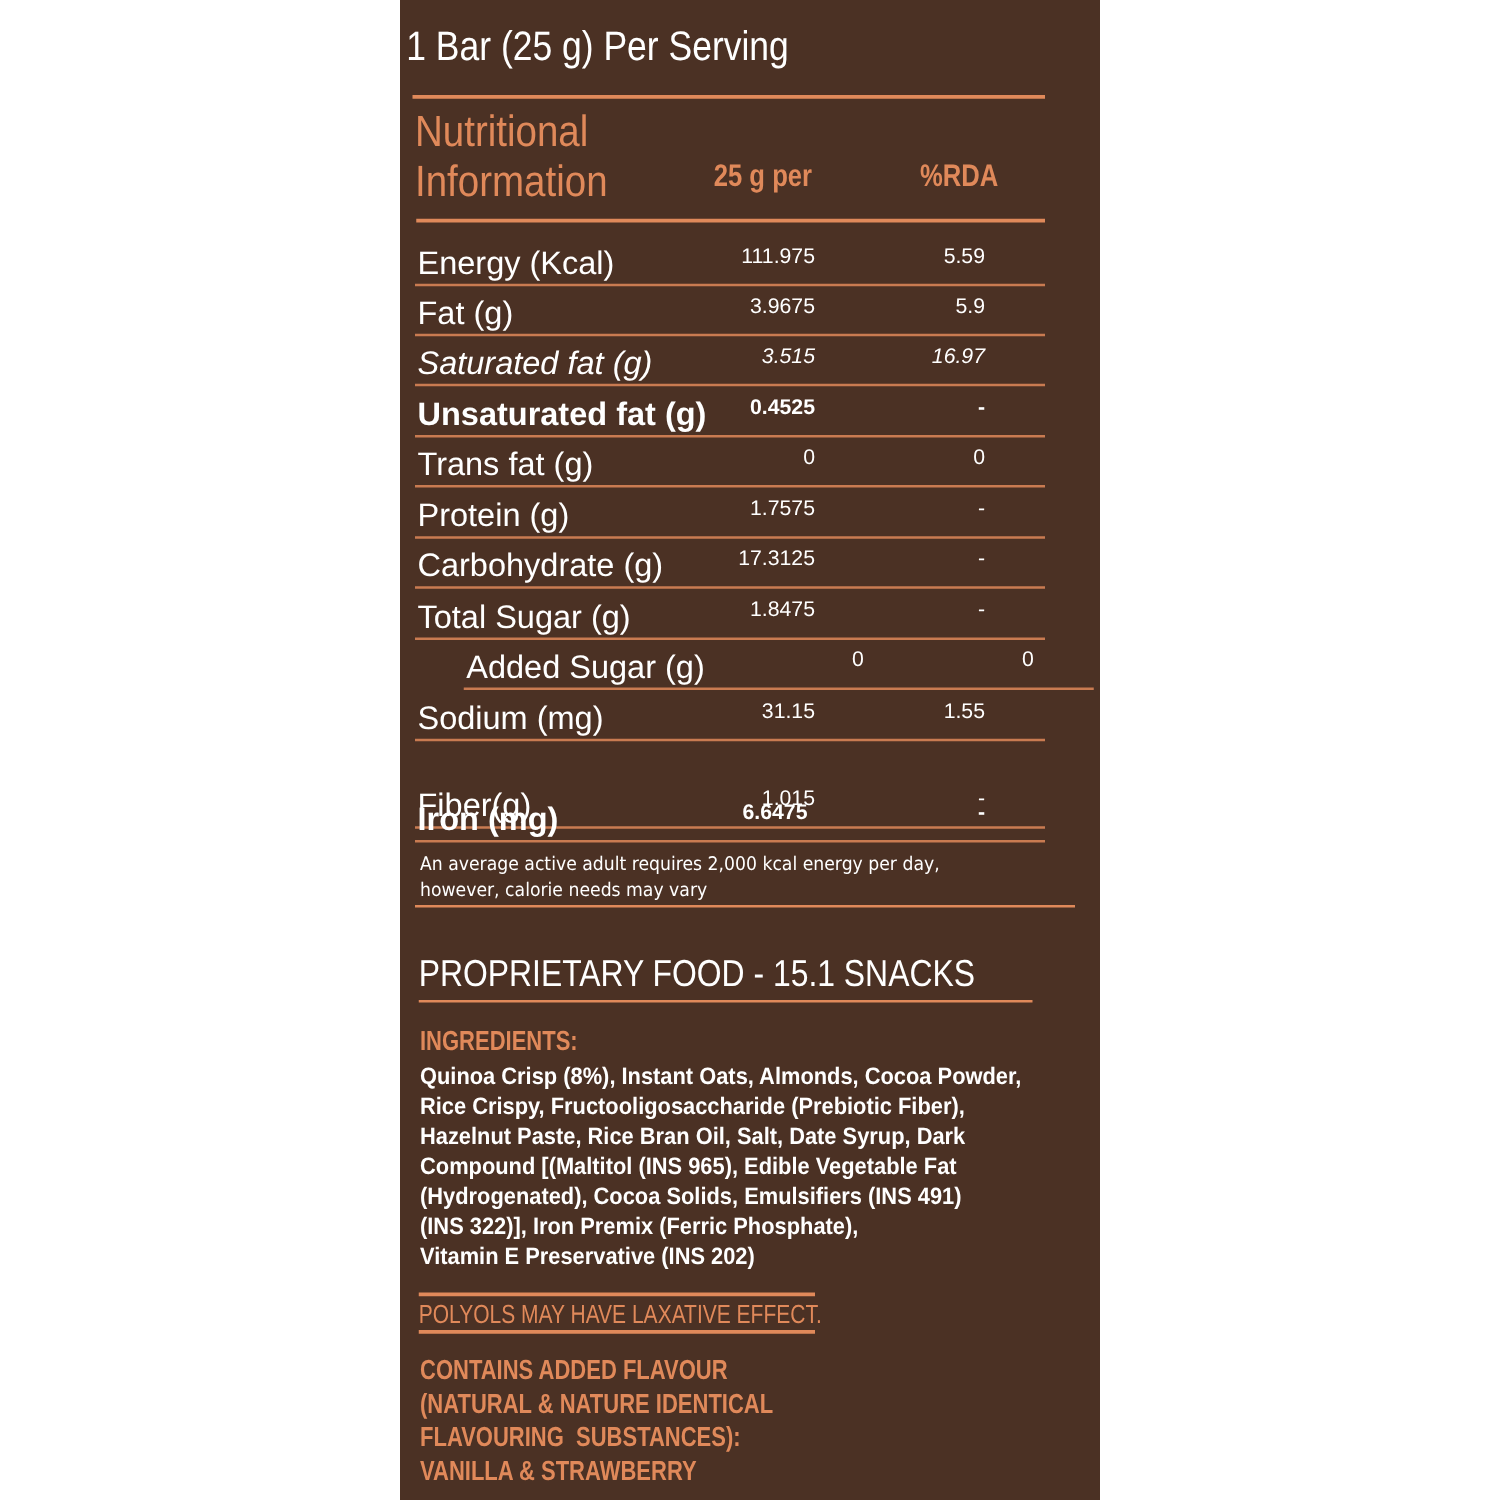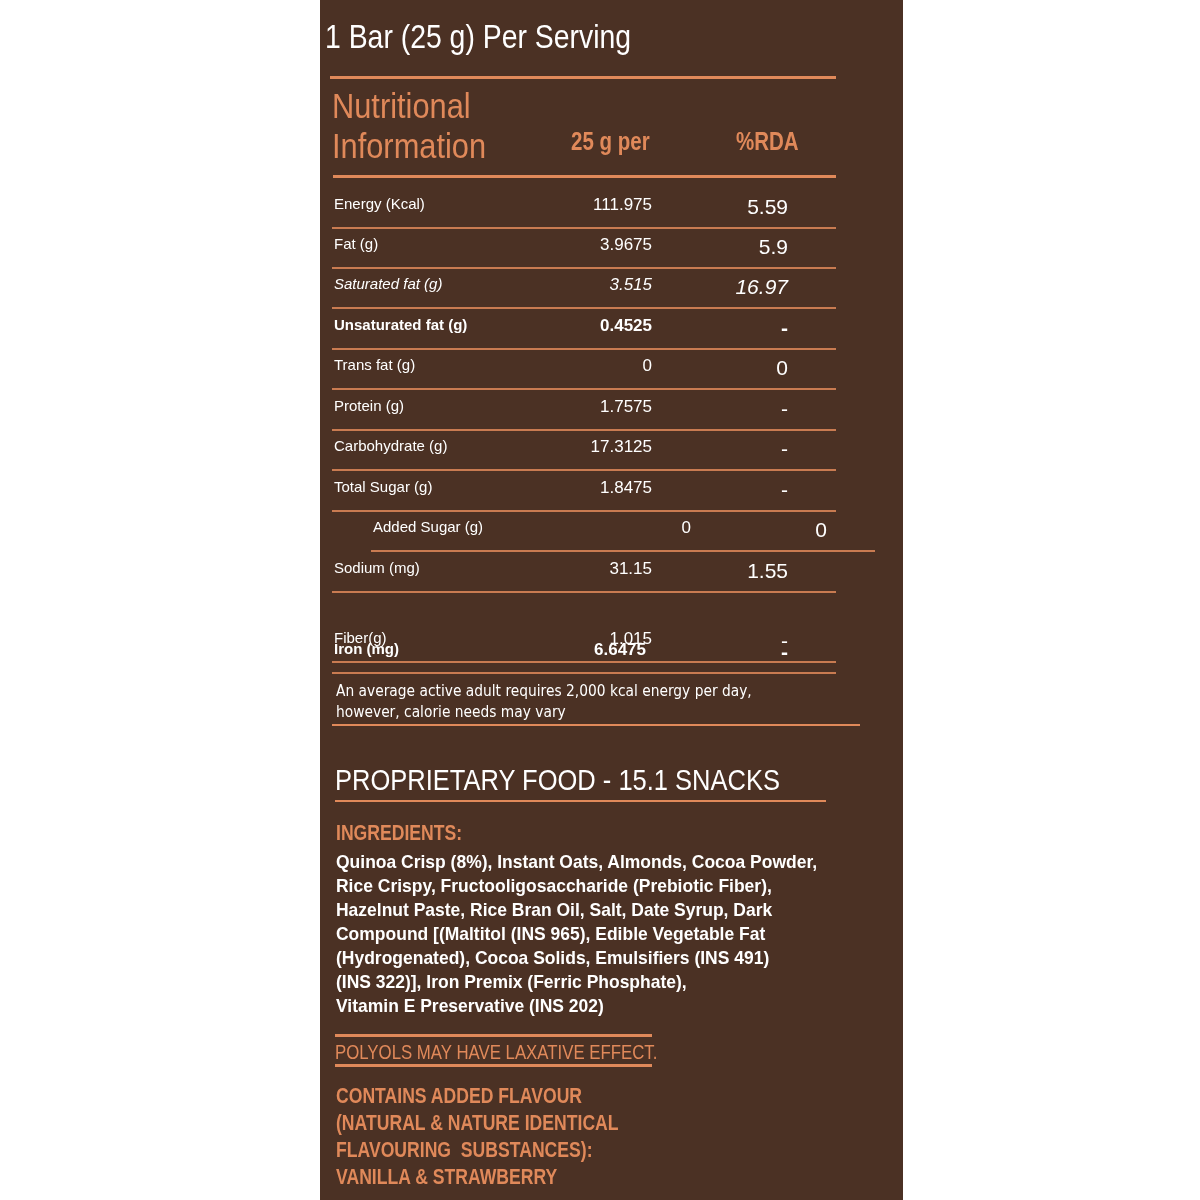--- a/index.html
+++ b/index.html
@@ -1,40 +1,39 @@
 <!DOCTYPE html>
 <html><head>
   <meta charset="utf-8">
   <style>
     html, body { margin:0; padding:0; background:#ffffff; }
     body { width:1200px; height:1200px; position:relative; overflow:hidden; }
     .panel {
       position:absolute; left:320px; top:0; width:560px; height:1200px;
       background:#4b3124; color:#ffffff;
       font-family:"Liberation Sans", sans-serif;
-      padding-left:23px;
     }
     .serving {
       position:absolute; left:5px; top:18px; font-size:33px; color:#ffffff;
       font-family:"Liberation Sans", sans-serif; transform:scaleX(0.86); transform-origin:left;
       letter-spacing:0px;
     }
     .rule { position:absolute; background:#e0895a; }
     .nutri-title {
       position:absolute; left:12px; top:86px; font-size:35px; line-height:40px; color:#e0895a;
       font-family:"Liberation Sans", sans-serif; transform:scaleX(0.88); transform-origin:left;
     }
     .col-head {
       position:absolute; top:127px; font-size:25px; color:#e0895a; font-weight:bold;
       transform:scaleX(0.82); transform-origin:left;
     }
     .row { position:absolute; left:0; width:516px; height:40px; }
-    .row .label { position:absolute; left:14px; top:6px; font-size:15px; color:#ffffff; }
+    .row .label { position:absolute; left:14px; top:6px; font-size:26px; color:#ffffff; }
     .row .val { position:absolute; right:184px; top:6px; font-size:17px; color:#ffffff; text-align:right; }
-    .row .rda { position:absolute; right:48px; top:6px; font-size:21px; color:#ffffff; text-align:right; }
+    .row .rda { position:absolute; right:48px; top:6px; font-size:17px; color:#ffffff; text-align:right; }
     .row .line { position:absolute; left:12px; bottom:0; width:504px; height:2px; background:#c97b51; }
     .note {
       position:absolute; left:16px; top:681px; font-size:15px; line-height:21px; color:#ffffff;
       font-family:"DejaVu Sans", sans-serif; transform:scaleX(0.92); transform-origin:left;
     }
     .prop {
       position:absolute; left:15px; top:763px; font-size:30px; color:#ffffff;
       transform:scaleX(0.85); transform-origin:left;
     }
     .ing-head {

